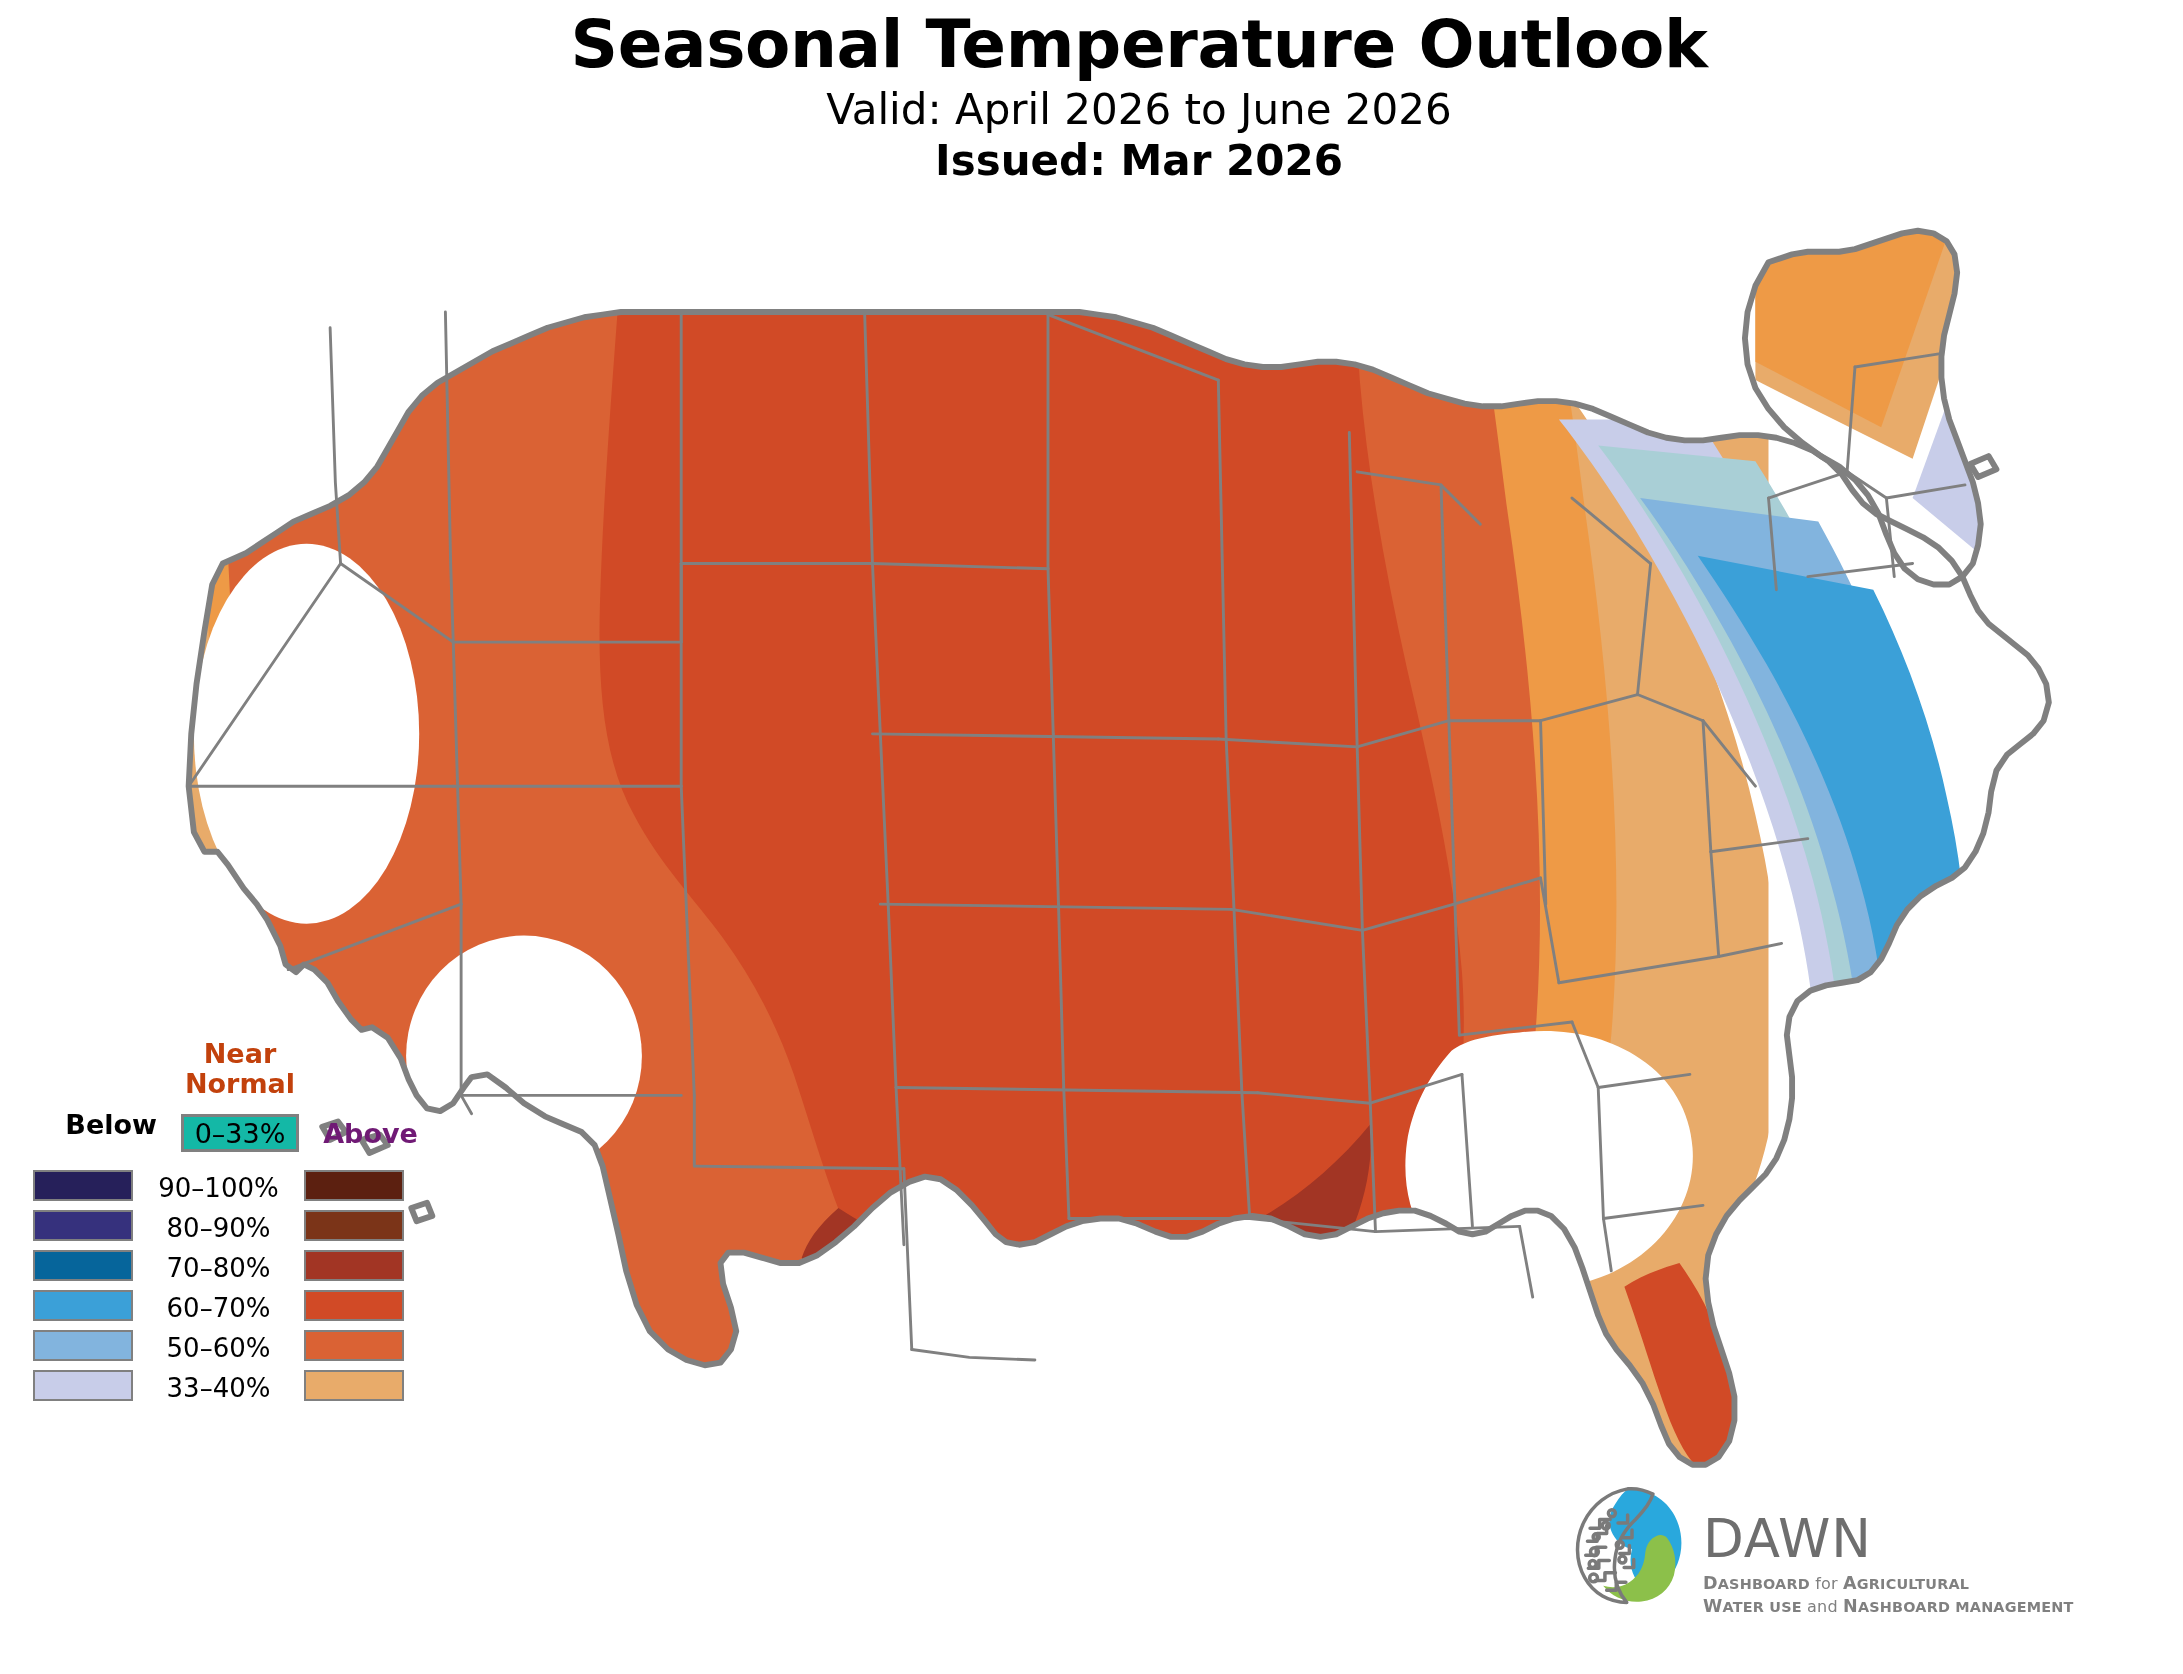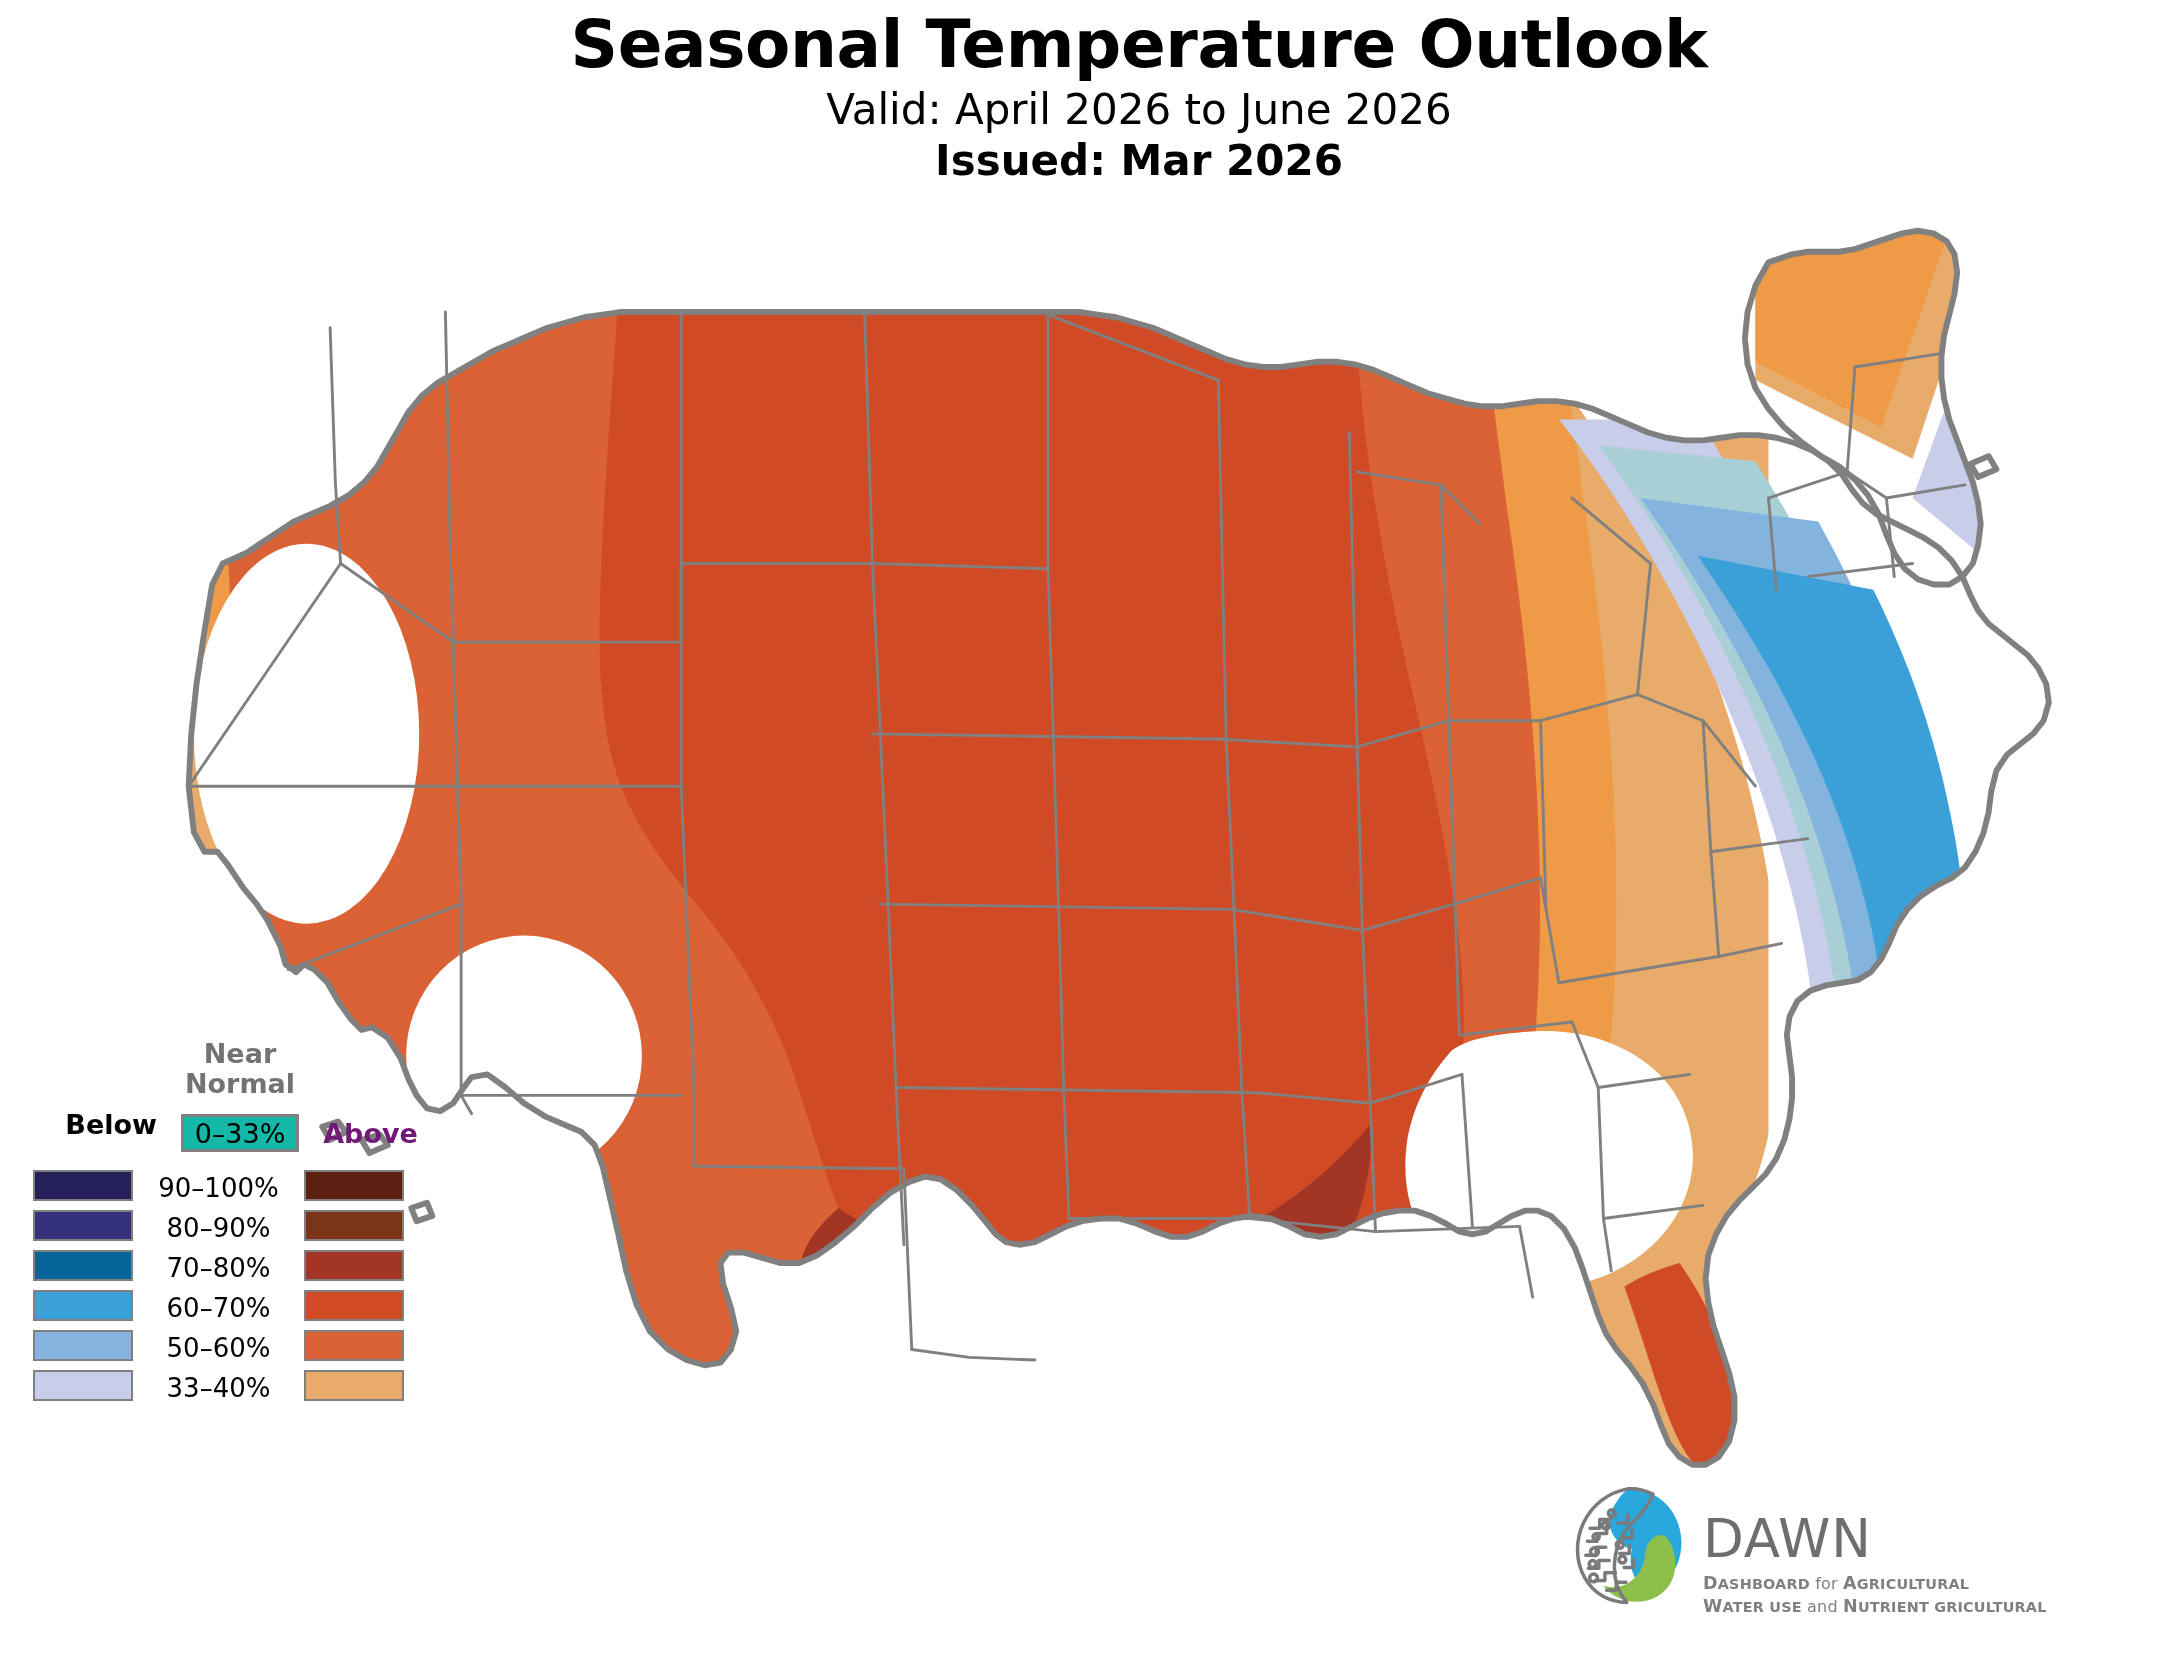--- a/index.html
+++ b/index.html
@@ -20,21 +20,21 @@
   #issued-line{font-size:42px;color:#000;margin:0;padding-top:6.1px;line-height:1.08;font-weight:bold;}
 
   
   #map-wrap{position:absolute;left:131px;top:170px;width:1965px;height:1332px;}
   #map-svg{width:100%;height:100%;display:block;}
 
   
   #legend{position:absolute;left:26px;top:1039px;width:419px;height:589px;}
   #legend-nearnormal-title{
     position:absolute;left:144px;top:0;width:140px;text-align:center;
-    font-size:27px;font-weight:bold;color:#737373;line-height:1.12;
+    font-size:27px;font-weight:bold;color:#c2410c;line-height:1.12;
   }
   #legend-nearnormal-box{
     position:absolute;left:155px;top:75px;width:118px;height:38px;
     border:3.1px solid #808080;background:#14b8a6;box-sizing:border-box;
     display:flex;align-items:center;justify-content:center;
   }
   #legend-nearnormal-value{font-size:27px;color:#000;line-height:1;}
   #legend-below-title{
     position:absolute;left:0px;top:70px;width:131px;text-align:right;
     font-size:27px;font-weight:bold;color:#000;
@@ -529,18 +529,18 @@
         <circle cx="68" cy="206" r="8"></circle>
         <circle cx="70" cy="238" r="9"></circle>
         <circle cx="130" cy="162" r="8"></circle>
         <circle cx="136" cy="196" r="8"></circle>
       </g>
     </svg>
 
     <div id="dawn-text">
       <div id="dawn-wordmark">DAWN</div>
       <div class="dawn-tag" id="dawn-tag1"><span>D</span><span class="sm">ASHBOARD</span><span class="lc">&nbsp;</span><span class="lc">for</span><span class="lc">&nbsp;</span><span>A</span><span class="sm">GRICULTURAL</span></div>
-      <div class="dawn-tag"><span>W</span><span class="sm">ATER</span><span class="sm">&nbsp;</span><span class="sm">USE</span><span class="lc">&nbsp;</span><span class="lc">and</span><span class="lc">&nbsp;</span><span>N</span><span class="sm">UTRIENT GRICULTURAL</span></div>
+      <div class="dawn-tag"><span>W</span><span class="sm">ATER</span><span class="sm">&nbsp;</span><span class="sm">USE</span><span class="lc">&nbsp;</span><span class="lc">and</span><span class="lc">&nbsp;</span><span>N</span><span class="sm">ASHBOARD MANAGEMENT</span></div>
     </div>
   </div>
 
 </div>
 
 
 </body></html>

